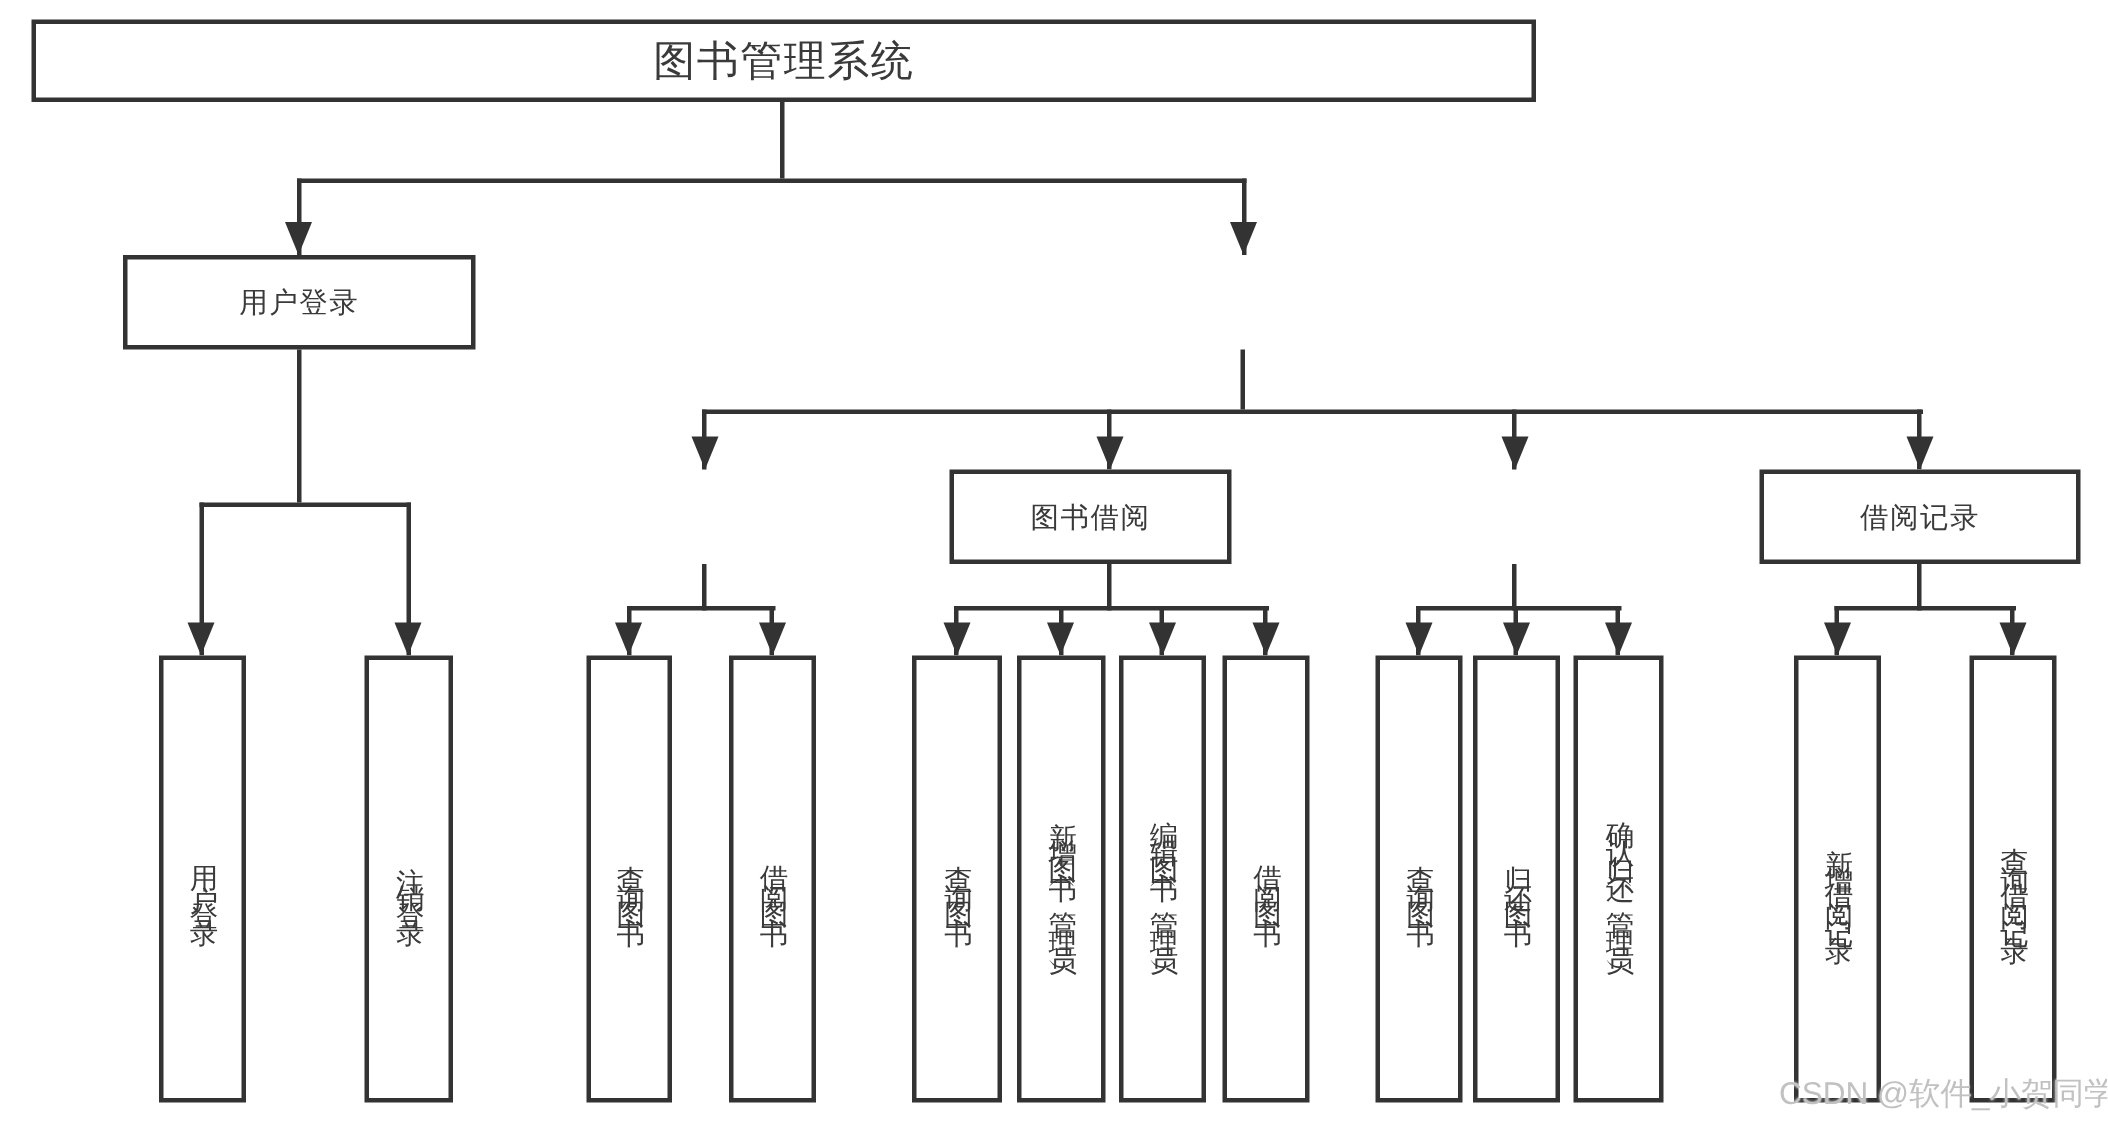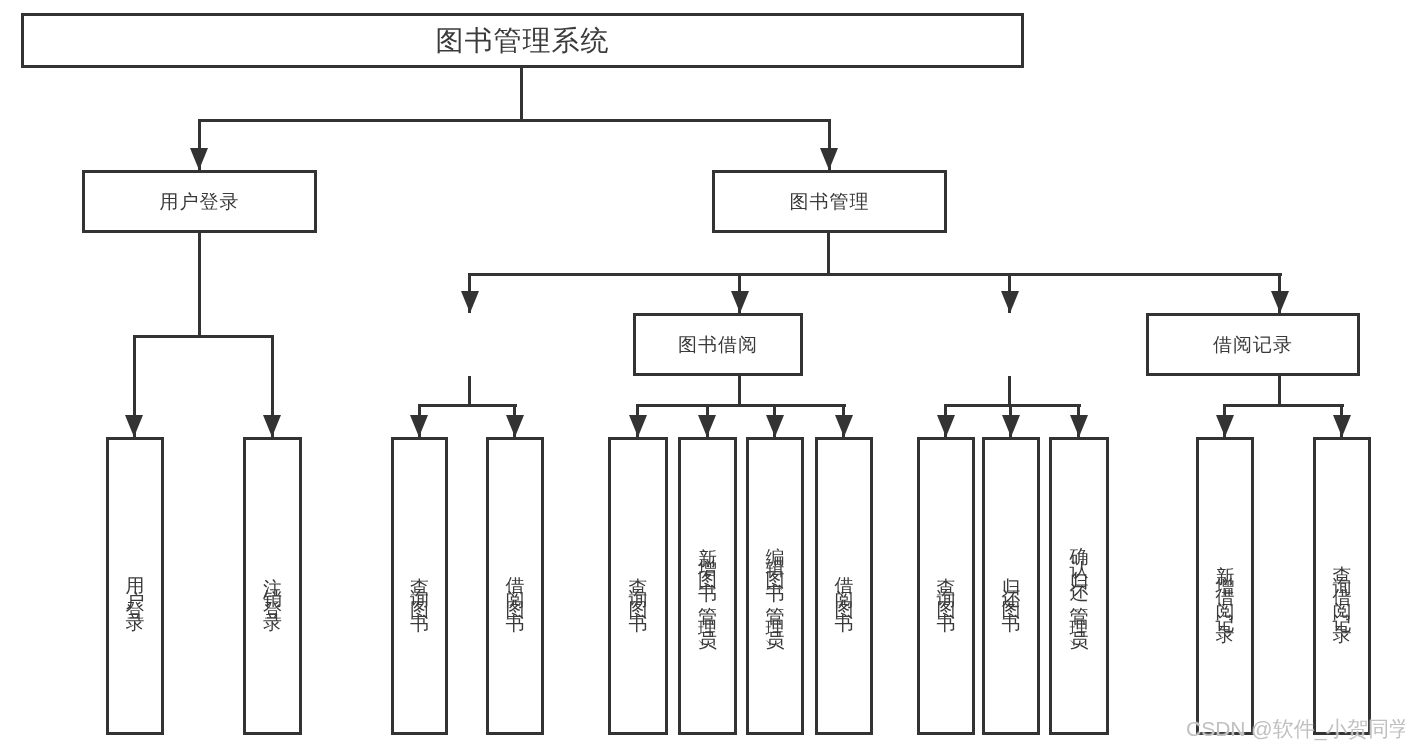--- a/index.html
+++ b/index.html
@@ -49,46 +49,43 @@
   <div class="vl" style="left:520px;top:68px;height:51px"></div>
   <div class="hl" style="left:198px;top:119px;width:633px"></div>
   <div class="vl" style="left:198px;top:119px;height:51px"></div>
   <div class="ah" style="left:190px;top:148px"></div>
   <div class="vl" style="left:828px;top:119px;height:51px"></div>
   <div class="ah" style="left:820px;top:148px"></div>
 
   <div class="hbox" style="left:82px;top:170px;width:235px;height:63px">
     <span>用户登录</span>
   </div>
-  <div class="hbox" style="left:712px;top:170px;width:235px;height:63px">
-    <span>图书管理</span>
-  </div>
 
   <div class="vl" style="left:198px;top:233px;height:102px"></div>
   <div class="hl" style="left:133px;top:335px;width:141px"></div>
   <div class="vl" style="left:133px;top:335px;height:102px"></div>
   <div class="ah" style="left:125px;top:415px"></div>
   <div class="vl" style="left:271px;top:335px;height:102px"></div>
   <div class="ah" style="left:263px;top:415px"></div>
 
   <div class="vl" style="left:827px;top:233px;height:40px"></div>
   <div class="hl" style="left:468px;top:273px;width:814px"></div>
   <div class="vl" style="left:468px;top:273px;height:40px"></div>
   <div class="ah" style="left:461px;top:291px"></div>
   <div class="vl" style="left:738px;top:273px;height:40px"></div>
   <div class="ah" style="left:731px;top:291px"></div>
   <div class="vl" style="left:1008px;top:273px;height:40px"></div>
   <div class="ah" style="left:1001px;top:291px"></div>
   <div class="vl" style="left:1278px;top:273px;height:40px"></div>
   <div class="ah" style="left:1271px;top:291px"></div>
 
-  <div class="hbox" style="left:633px;top:313px;width:170px;height:63px">
+  <div class="hbox" style="left:633px;top:313px;width:188px;height:63px">
     <span>图书借阅</span>
   </div>
-  <div class="hbox" style="left:1146px;top:313px;width:214px;height:63px">
+  <div class="hbox" style="left:1173px;top:313px;width:214px;height:63px">
     <span>借阅记录</span>
   </div>
 
   <div class="vl" style="left:468px;top:376px;height:31px"></div>
   <div class="hl" style="left:418px;top:404px;width:99px"></div>
   <div class="vl" style="left:418px;top:404px;height:33px"></div>
   <div class="ah" style="left:410px;top:415px"></div>
   <div class="vl" style="left:513px;top:404px;height:33px"></div>
   <div class="ah" style="left:506px;top:415px"></div>
 

